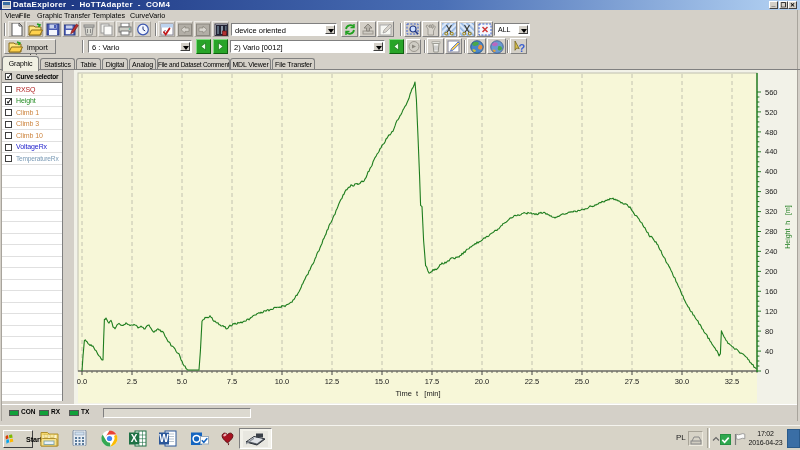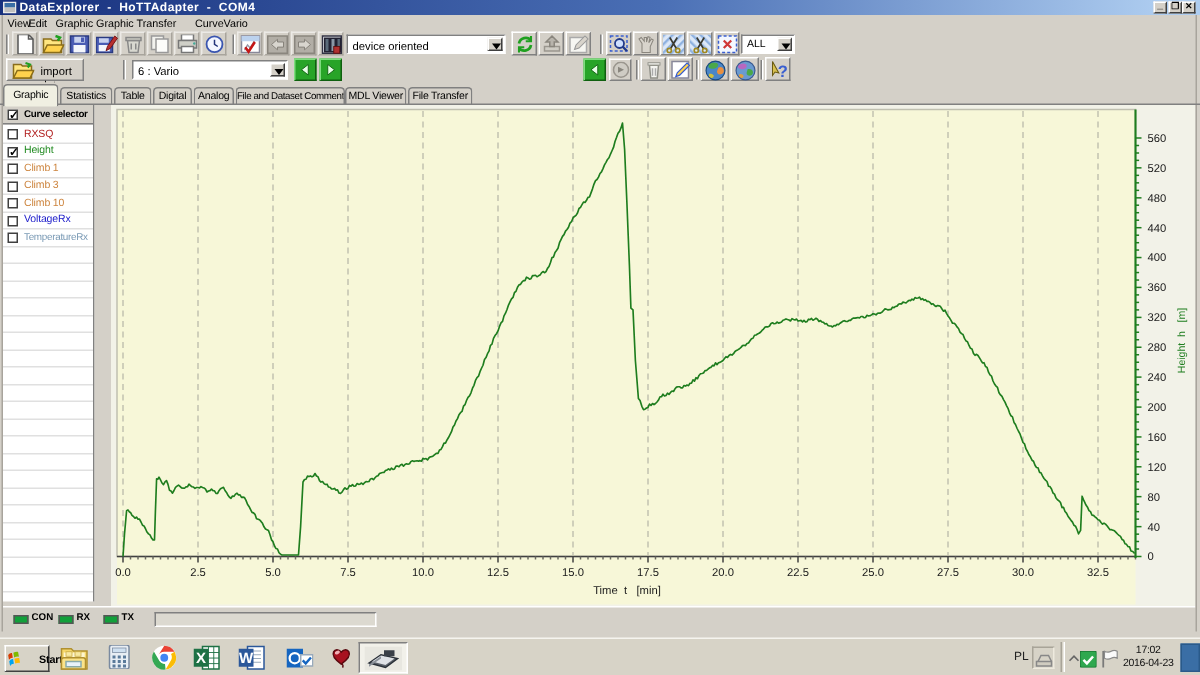--- a/index.html
+++ b/index.html
@@ -72,23 +72,23 @@
   <div class="tbtn" style="left:779px;">
       <i style="top:0px;font-size:6px">❐</i>
     </div>
   <div class="tbtn" style="left:788px;">
       <i style="top:0px;font-size:6px">✕</i>
     </div>
 </div>
 
 <div class="abs" id="menubar">
   <span style="left:5px">View</span>
-  <span style="left:19px">Edit</span>
+  <span style="left:19px">File</span>
   <span style="left:37px">Graphic</span>
-  <span style="left:64px">Graphic Transfer</span>
+  <span style="left:64px">Transfer Templates</span>
   <span style="left:130px">Curve</span>
   <span style="left:149px">Vario</span>
 </div>
 
 <div class="abs toolrow" style="top:21px;height:17px" id="toolbar1">
     <div style="position:absolute;top:2px;width:2px;height:13px;border-left:1px solid #808080;border-right:1px solid #fff;left:4px"></div>
     <div style="position:absolute;top:2px;width:2px;height:13px;border-left:1px solid #808080;border-right:1px solid #fff;left:155px"></div>
     <div style="position:absolute;top:2px;width:2px;height:13px;border-left:1px solid #808080;border-right:1px solid #fff;left:400px"></div>
   <div class="tb" style="left:8px">
       <svg width="14" height="13">
@@ -270,20 +270,24 @@
     </div>
   <div class="tb btn3d" style="left:196px;top:1px;width:15px;height:15px;background:#28a428;border-color:#7fdc7f #0f5f0f #0f5f0f #7fdc7f">
       <svg width="13" height="13" style="left:0;top:0">
         <path d="M8.5 3 L4 6.5 L8.5 10 z" fill="#e8ffe8" stroke="#0f5f0f" stroke-width=".6"></path>
       </svg>
     </div>
   <div class="tb btn3d" style="left:213px;top:1px;width:15px;height:15px;background:#28a428;border-color:#7fdc7f #0f5f0f #0f5f0f #7fdc7f">
       <svg width="13" height="13" style="left:0;top:0">
         <path d="M4.5 3 L9 6.5 L4.5 10 z" fill="#e8ffe8" stroke="#0f5f0f" stroke-width=".6"></path>
       </svg>
+    </div>
+  <div class="combo" style="left:230px;top:2px;width:155px;height:13px">
+      <span class="ctext">2) Vario [0012]</span>
+      <span class="arr"></span>
     </div>
   <div class="tb btn3d" style="left:389px;top:1px;width:15px;height:15px;background:#28a428;border-color:#7fdc7f #0f5f0f #0f5f0f #7fdc7f">
       <svg width="13" height="13" style="left:0;top:0">
         <path d="M8.5 3 L4 6.5 L8.5 10 z" fill="#e8ffe8" stroke="#0f5f0f" stroke-width=".6"></path>
       </svg>
     </div>
   <div class="tb btn3d" style="left:406px;top:1px;width:15px;height:15px">
       <svg width="13" height="13" style="left:1px;top:1px">
         <circle cx="6" cy="5.5" r="5" fill="#cfccc4" stroke="#9a968e"></circle>
         <path d="M4 3.5 L8 5.5 L4 7.5 z" fill="#8a867e"></path>

